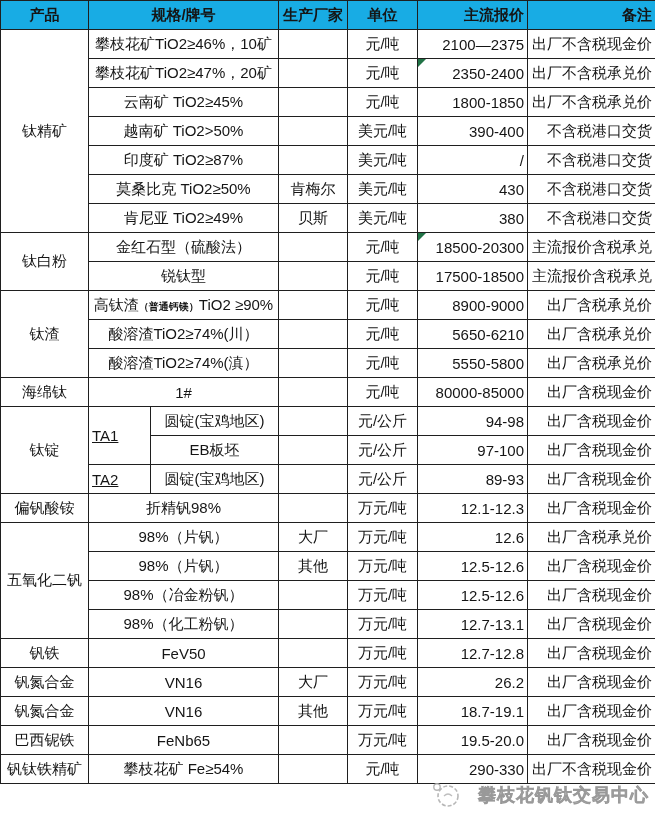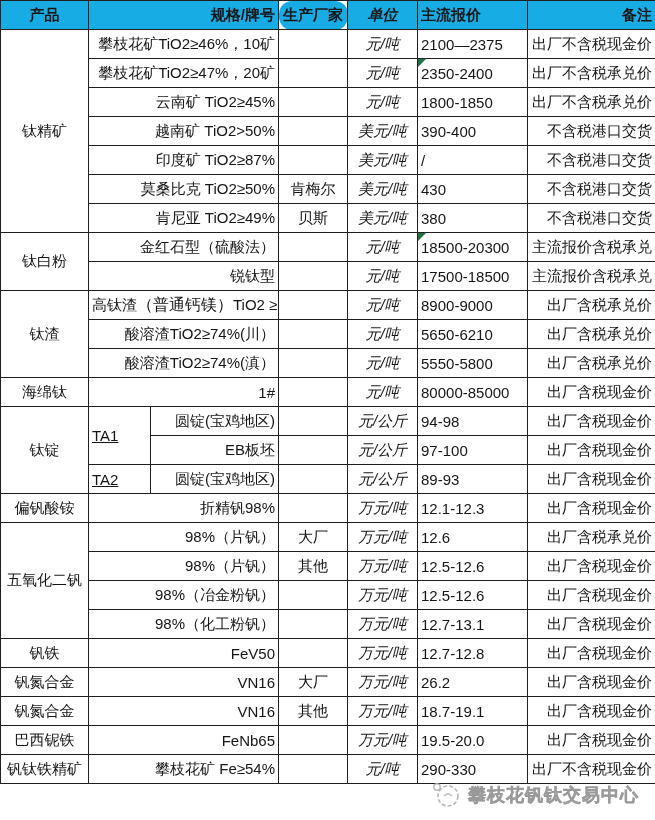--- a/index.html
+++ b/index.html
@@ -20,34 +20,34 @@
   table.price td{
     border:1px solid var(--border);
     height:28px;padding:0 3px;font-size:15px;color:var(--text);
     overflow:hidden;white-space:nowrap;vertical-align:middle;
   }
   td.head{
     background:var(--header-bg);color:#ffffff;font-weight:bold;
     text-align:center;font-size:15px;height:29px;border-color:var(--border);
   }
   td.product{text-align:center;}
-  td.spec{text-align:right;padding-left:5px;}
+  td.spec{text-align:center;padding-left:5px;}
   td.speca{text-align:left;padding-left:5px;font-size:16px;text-decoration:underline;}
-  td.maker{text-align:center;border-radius:13px;}
-  td.unit{text-align:center;font-style:italic;}
-  td.price{text-align:left;font-size:16px;position:relative;}
+  td.maker{text-align:center;}
+  td.unit{text-align:center;}
+  td.price{text-align:right;font-size:16px;position:relative;}
   td.note{text-align:right;padding:0 2px;font-size:15px;}
-  span.small{font-size:16px;}
+  span.small{font-size:10px;font-weight:bold;}
   i.flag{
     position:absolute;top:0;left:0;width:0;height:0;display:block;
     border-top:8px solid var(--comment);border-right:8px solid transparent;
   }
   .watermark{
     position:absolute;left:432px;top:778px;width:220px;height:34px;
-    display:flex;align-items:center;gap:6px;color:var(--watermark);
+    display:flex;align-items:center;gap:16px;color:var(--watermark);
     opacity:0.9;pointer-events:none;
   }
   .watermark .logo{flex:0 0 auto;}
   .watermark .wm-text{
     font-size:18px;font-weight:bold;letter-spacing:1px;white-space:nowrap;
     -webkit-text-stroke:0.5px #8f8f8f;color:#b5b5b5;
   }
 </style>
 </head>
 <body>

